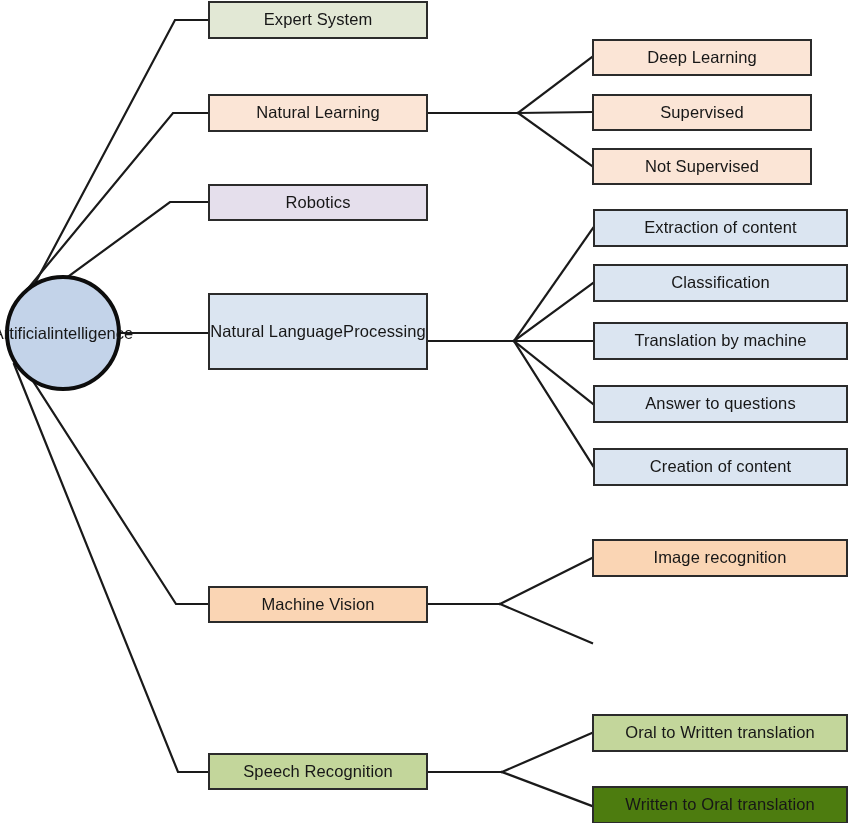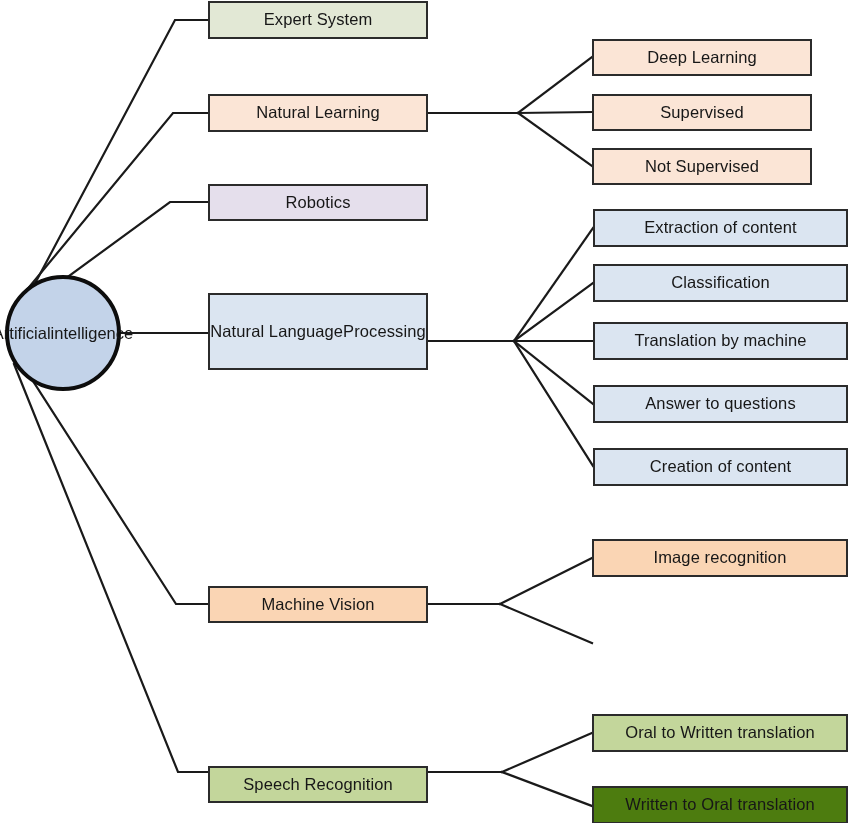--- a/index.html
+++ b/index.html
@@ -112,21 +112,21 @@
 
   <div class="node two-line" style="left:208px; top:293px; width:220px; height:77px; background:#dbe5f1;">
     <span>Natural Language</span>
     <span>Processing</span>
   </div>
 
   <div class="node" style="left:208px; top:586px; width:220px; height:37px; background:#fad5b4;">
     <span>Machine Vision</span>
   </div>
 
-  <div class="node" style="left:208px; top:753px; width:220px; height:37px; background:#c3d69b;margin-top:13px;">
+  <div class="node" style="left:208px; top:753px; width:220px; height:37px; background:#c3d69b;">
     <span>Speech Recognition</span>
   </div>
 
   <div class="node" style="left:592px; top:39px; width:220px; height:37px; background:#fbe5d6;">
     <span>Deep Learning</span>
   </div>
 
   <div class="node" style="left:592px; top:94px; width:220px; height:37px; background:#fbe5d6;">
     <span>Supervised</span>
   </div>

